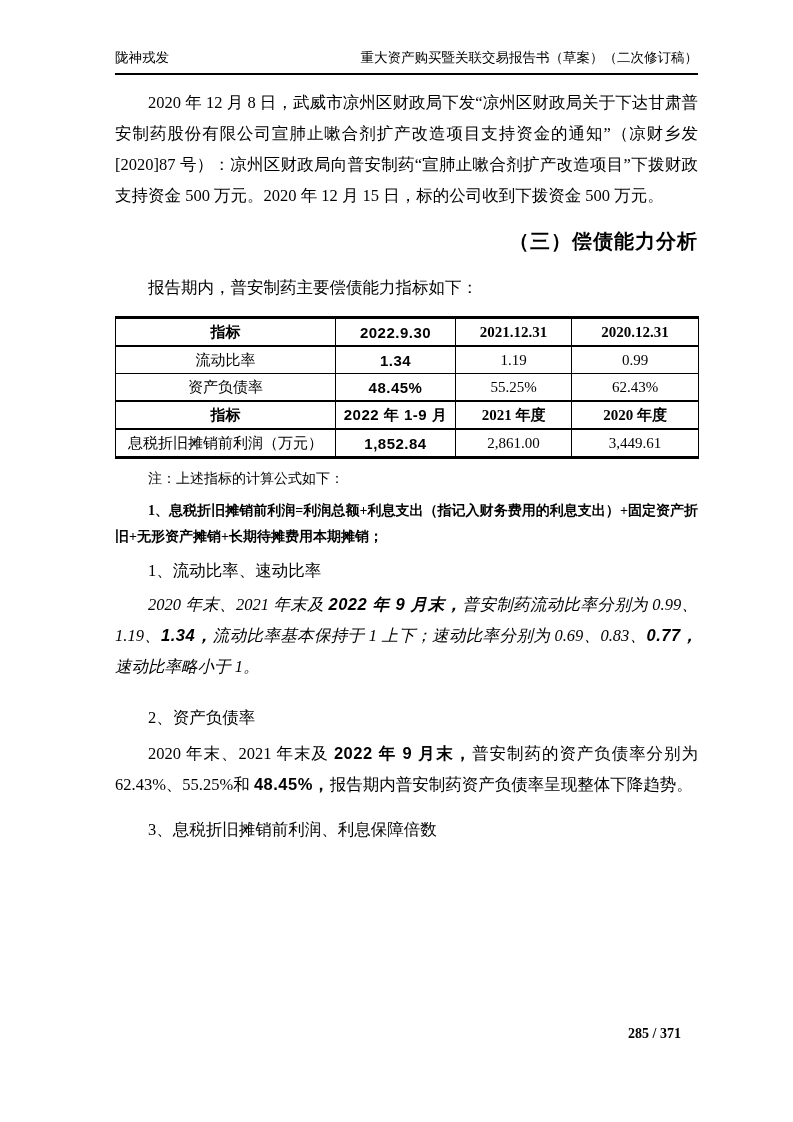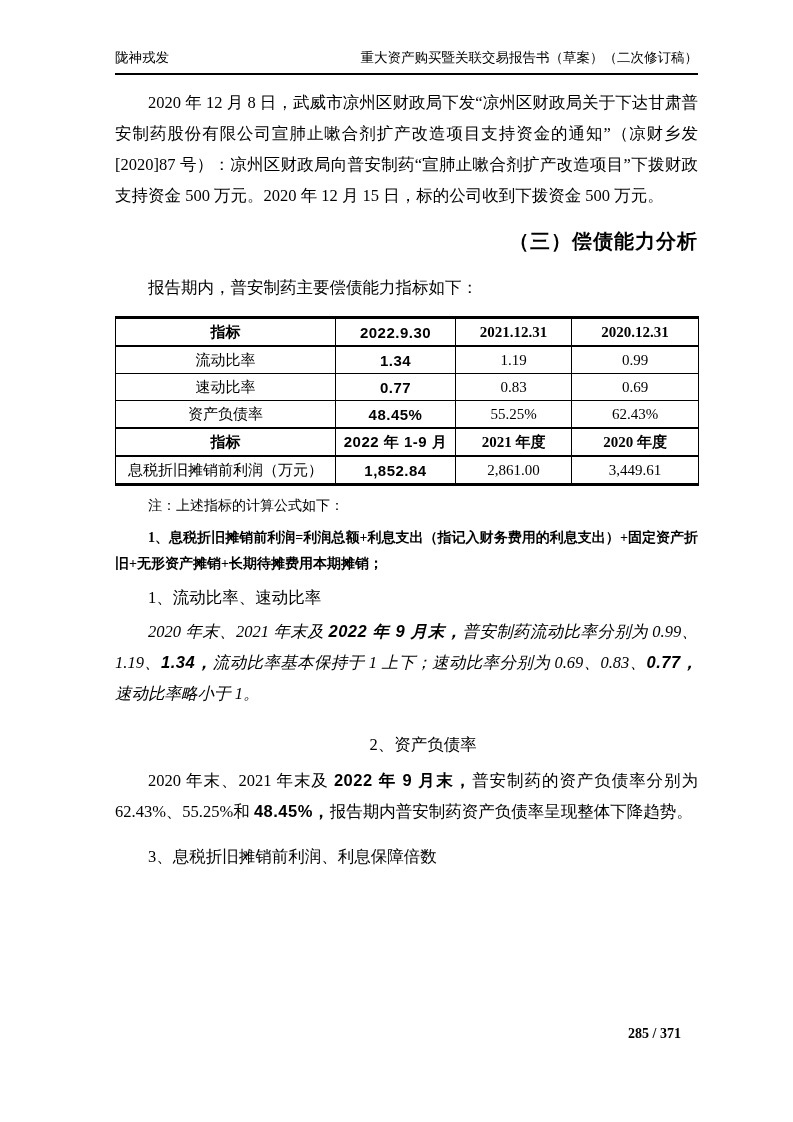--- a/index.html
+++ b/index.html
@@ -85,21 +85,21 @@
   .note + .note { margin-top:6px; }
   .note-bold { font-weight:700; }
   
   .sub-title {
     margin:0;
     font-size:16.5px;
     line-height:26px;
     text-indent:33px;
   }
   .st1 { margin-top:8px; }
-  .st2 { margin-top:23px;text-align:center; }
+  .st2 { margin-top:23px; }
   .st3 { margin-top:17px; }
   .sp1 { margin-top:5px;font-style:italic; }
   .sp2 { margin-top:7px; }
   
   .page-footer {
     position:absolute;
     top:1024px;
     right:112px;
     font-size:14px;
     font-weight:700;
@@ -137,26 +137,20 @@
         <th>2021.12.31</th>
         <th>2020.12.31</th>
       </tr>
       <tr>
         <td>流动比率</td>
         <td class="em">1.34</td>
         <td>1.19</td>
         <td>0.99</td>
       </tr>
       <tr>
-        <td>速动比率</td>
-        <td class="em">0.77</td>
-        <td>0.83</td>
-        <td>0.69</td>
-      </tr>
-      <tr>
         <td>资产负债率</td>
         <td class="em">48.45%</td>
         <td>55.25%</td>
         <td>62.43%</td>
       </tr>
       <tr class="hdr-row2">
         <th>指标</th>
         <th class="em">2022 年 1-9 月</th>
         <th>2021 年度</th>
         <th>2020 年度</th>

